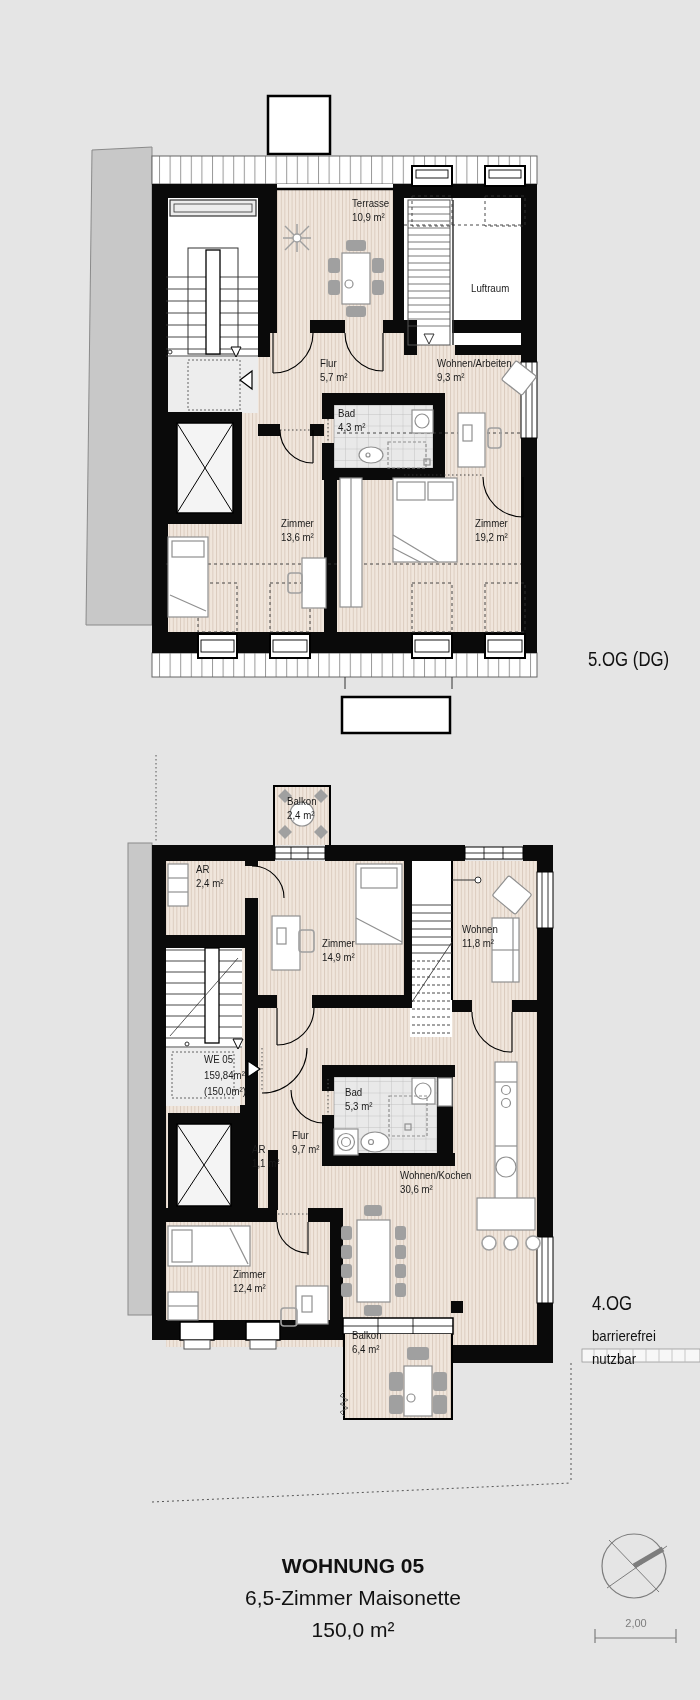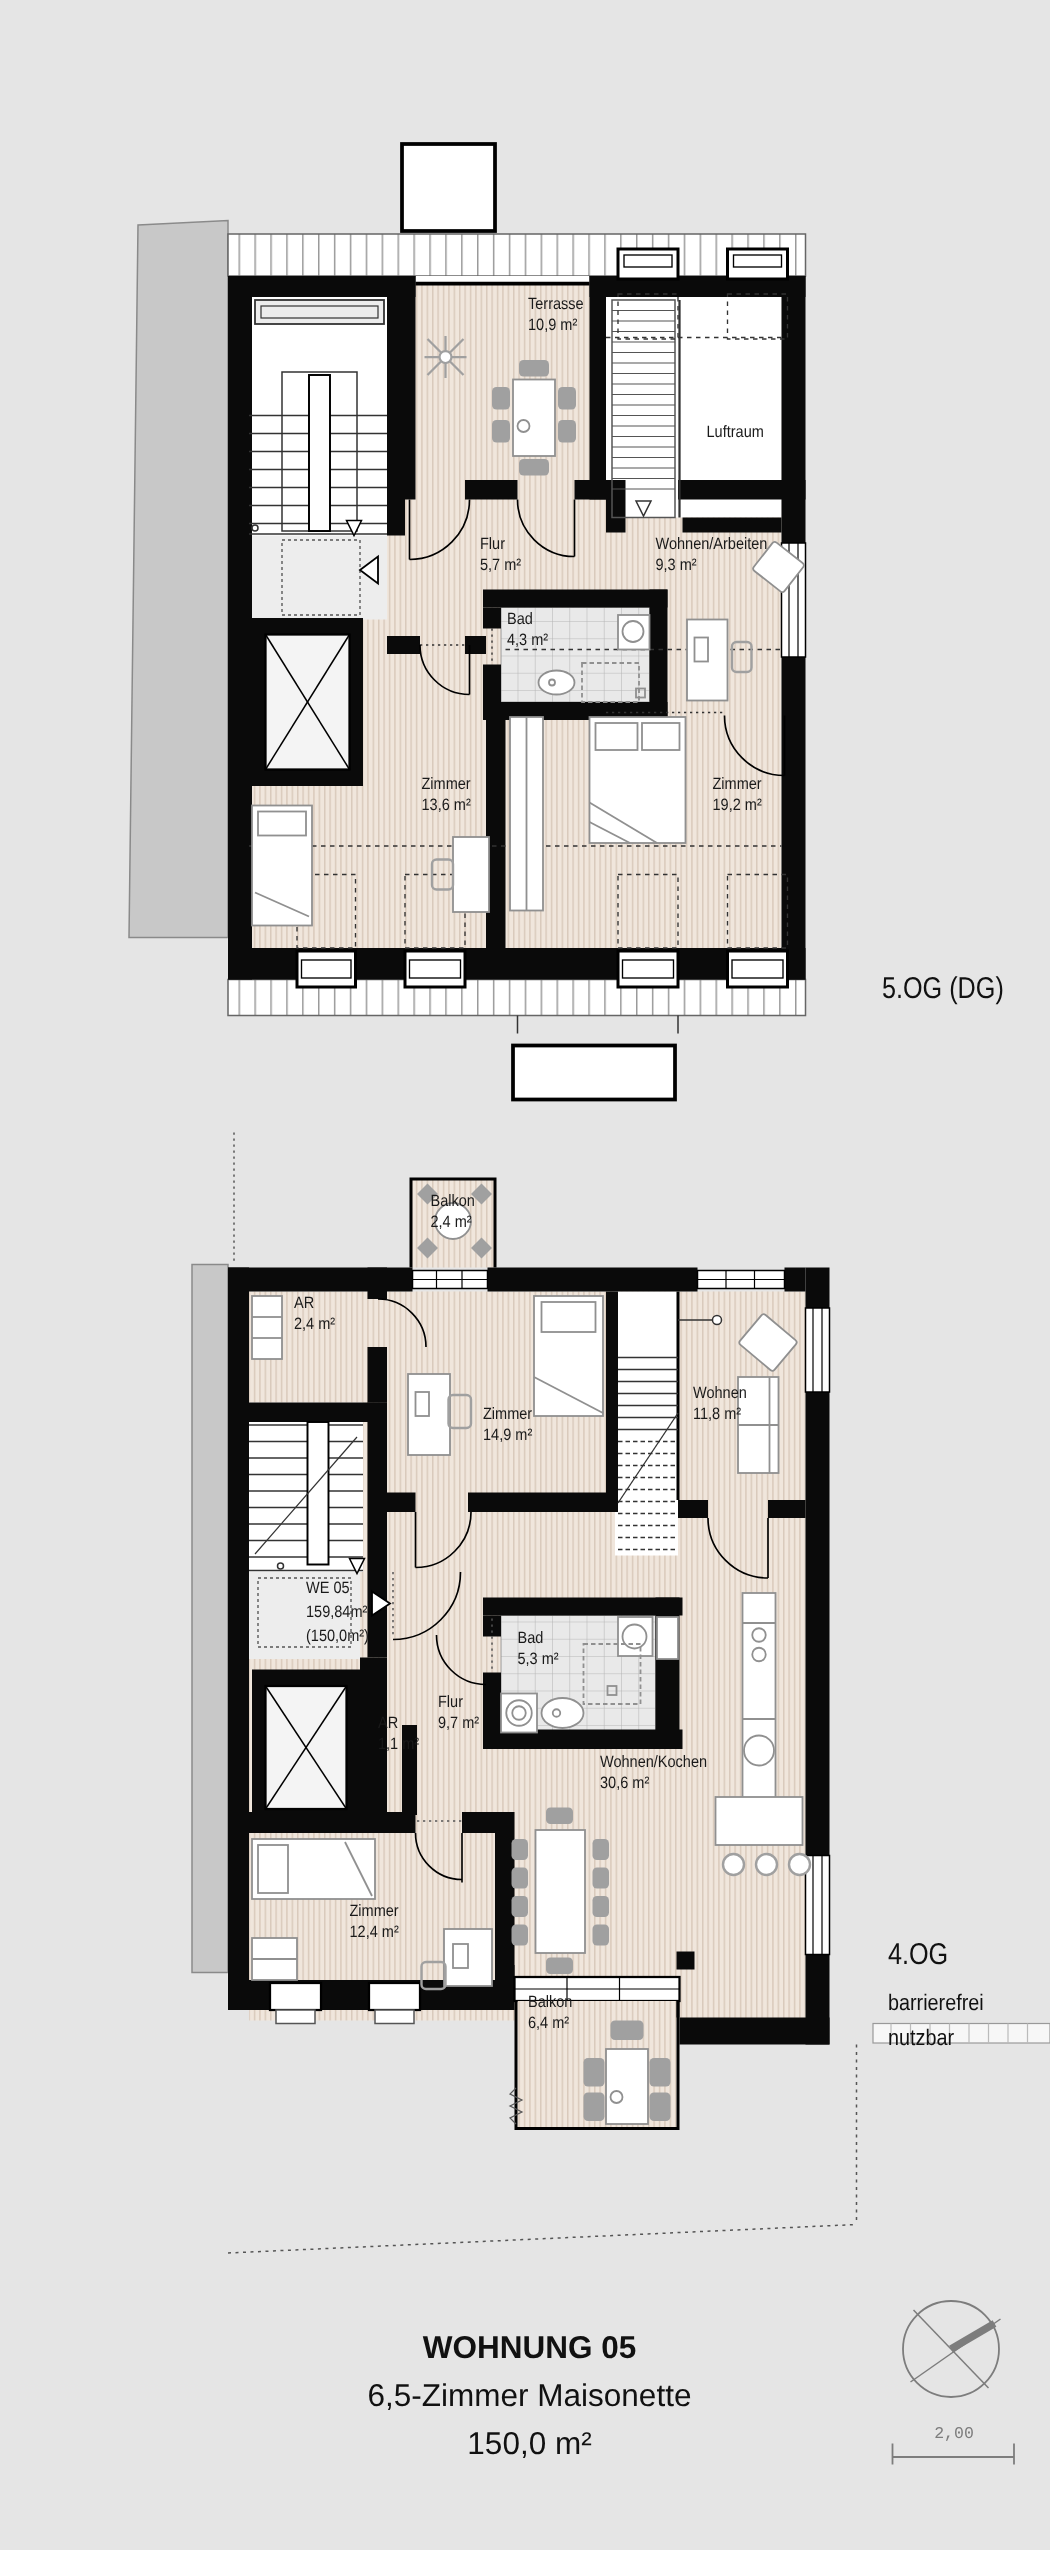--- a/index.html
+++ b/index.html
@@ -10,21 +10,21 @@
        transform:scaleX(.88);transform-origin:0 0;white-space:nowrap;}
   .lbl span{display:block;}
   .flbl{position:absolute;font-size:20px;line-height:22px;font-weight:500;color:#111;
         transform:scaleX(.84);transform-origin:0 0;white-space:nowrap;}
   .note{position:absolute;font-size:15px;line-height:23px;color:#111;
         transform:scaleX(.88);transform-origin:0 0;white-space:nowrap;}
   .title-line{position:absolute;left:0;width:706px;text-align:center;color:#111;
         font-size:21px;white-space:nowrap;}
   .bold{font-weight:700;}
   .scale-txt{position:absolute;left:597px;top:1617px;width:78px;text-align:center;
-        font-size:11px;color:#7d7d7d;font-family:Liberation Mono, monospace;}
+        font-size:11px;color:#7d7d7d;}
 </style>
 </head>
 <body>
 
 <div id="page">
 
 <svg id="plan-svg" width="700" height="1700" viewBox="0 0 700 1700">
   <defs>
     <pattern id="wood" width="3.6" height="12" patternUnits="userSpaceOnUse">
       <rect width="3.6" height="12" fill="#f0e6dc"></rect>

